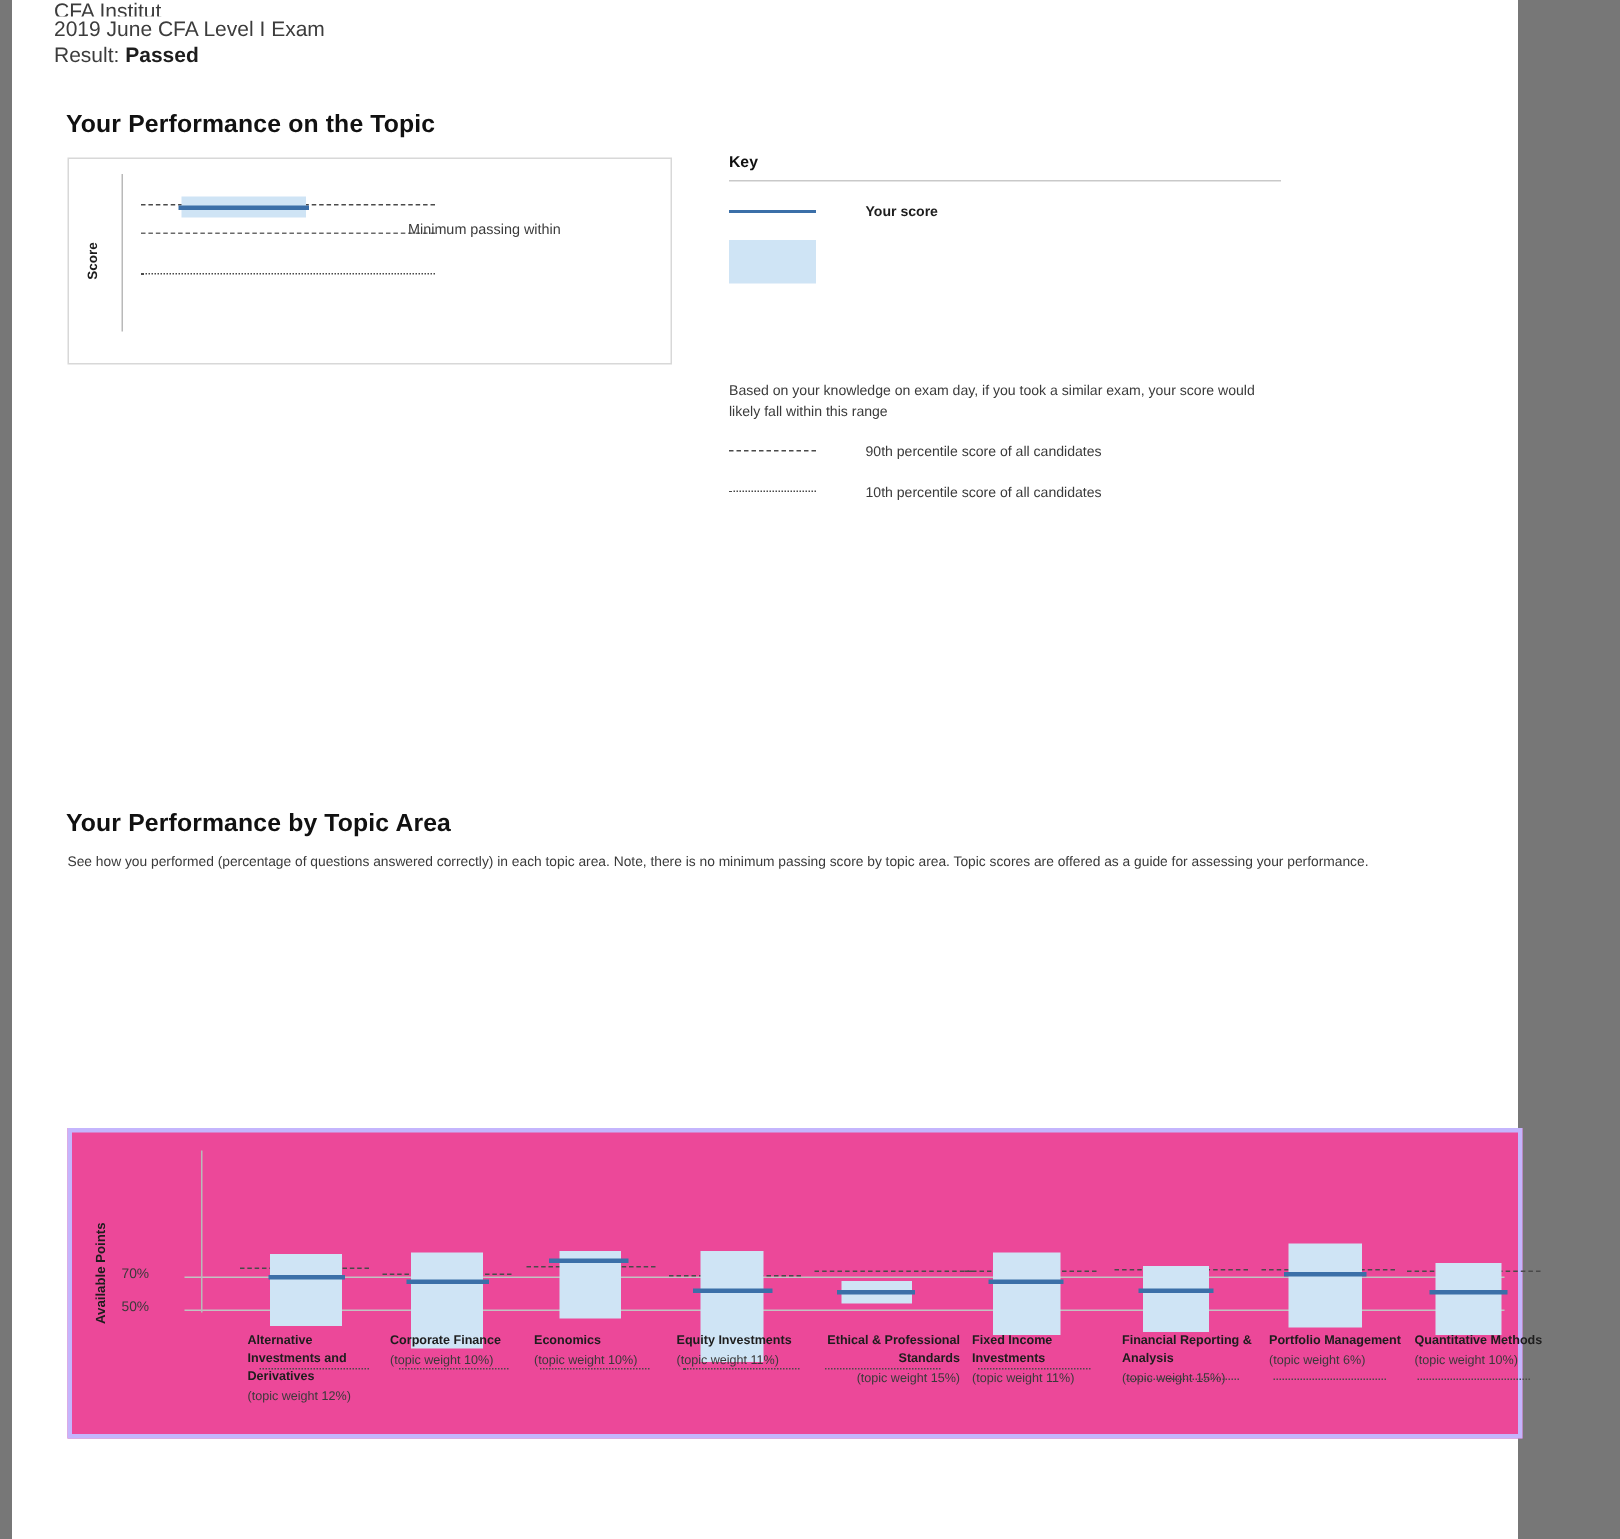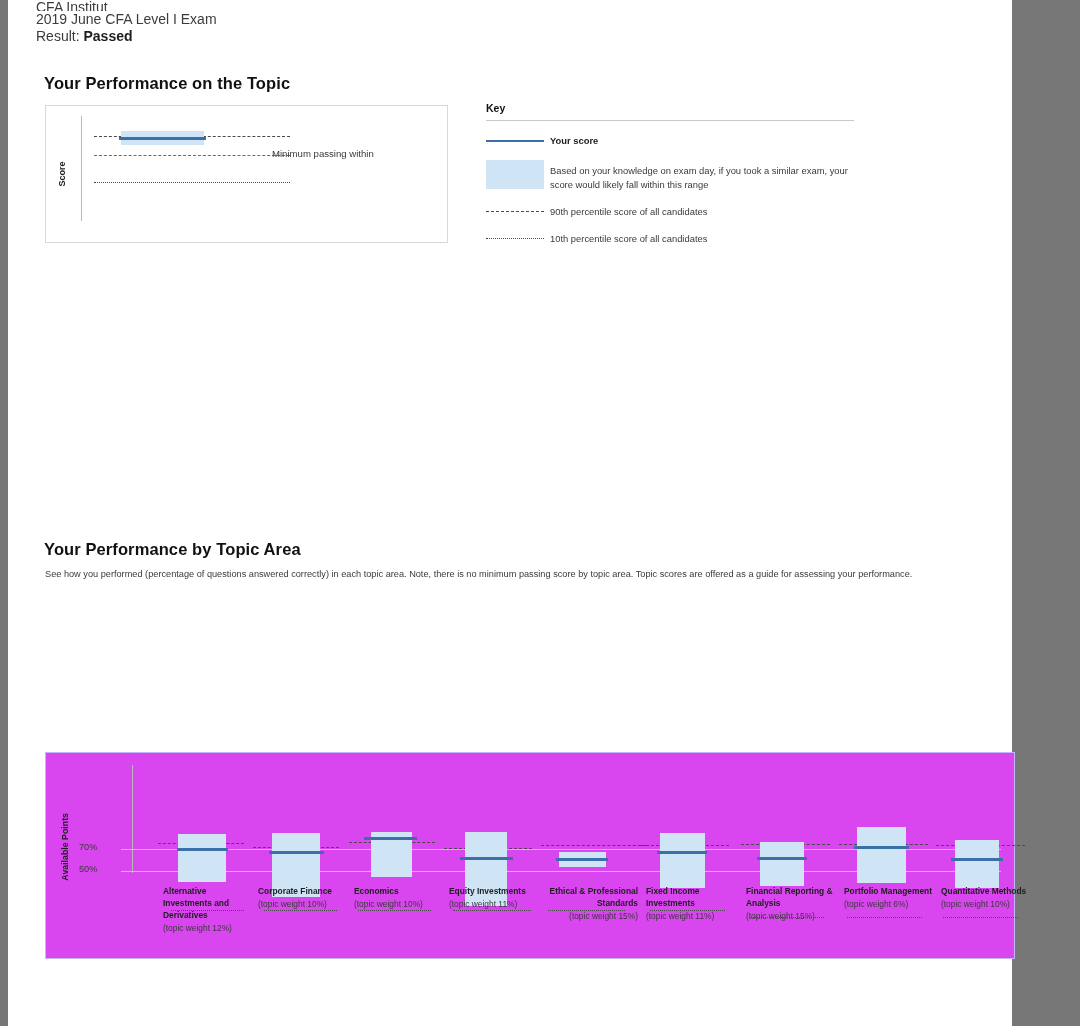--- a/index.html
+++ b/index.html
@@ -85,43 +85,43 @@
     font-size:9.6px; color:#3a3a3a; white-space:nowrap;
   }
 
   
   .key-wrap { position:absolute; }
   #key-one { left:478px; top:108px; width:368px; }
 
   .key-title { font-size:10.5px; font-weight:bold; color:#111; }
   .key-rule  { margin-top:6px; height:1px; background:#c9c9c9; width:100%; }
 
-  .key-row   { display:flex; align-items:flex-start; margin-top:13px; }
+  .key-row   { display:flex; align-items:flex-start; margin-top:13px;gap:27px; }
   .key-mark  { width:64px; flex:0 0 64px; position:relative; height:14px; }
   .key-text  { font-size:9.4px; color:#3a3a3a; line-height:14px; }
   .key-text.bold { font-weight:bold; color:#1d1d1d; }
 
   .mk-line   { position:absolute; left:0; top:6px; width:58px; height:2.4px; background:#3b6fa8; }
   .mk-swatch { position:absolute; left:0; top:-2px; width:58px; height:29px; background:#cfe4f5; }
   .mk-dash   { position:absolute; left:0; top:6px; width:58px; border-top:1.6px dashed #4a4a4a; }
   .mk-dot    { position:absolute; left:0; top:6px; width:58px; border-top:1.8px dotted #4a4a4a; }
-  .key-row.range { margin-top:14px; align-items:flex-end; }
+  .key-row.range { margin-top:14px; align-items:flex-start;flex-direction:column; }
   .key-row.range .key-mark { height:30px; }
 
   
   #page-footer {
     position:absolute; left:0; top:508px; width:100%;
     text-align:center; font-size:8.6px; color:#4a4a4a;
   }
 
   
   #topic-chart {
     position:absolute; left:37px; top:232px;
     width:970px; height:207px;
-    border:1px solid #c4b5fd; background:#d946ef;
+    border:3px solid #c4b5fd; background:#ec4899;
   }
   #topic-axis-label {
     position:absolute; left:14px; top:60px;
     transform-origin:left top;
     transform:rotate(-90deg) translate(-100%, 0);
     font-size:8.8px; font-weight:bold; color:#1d1d1d;
     white-space:nowrap;
   }
   .tick-label {
     position:absolute; left:33px;

